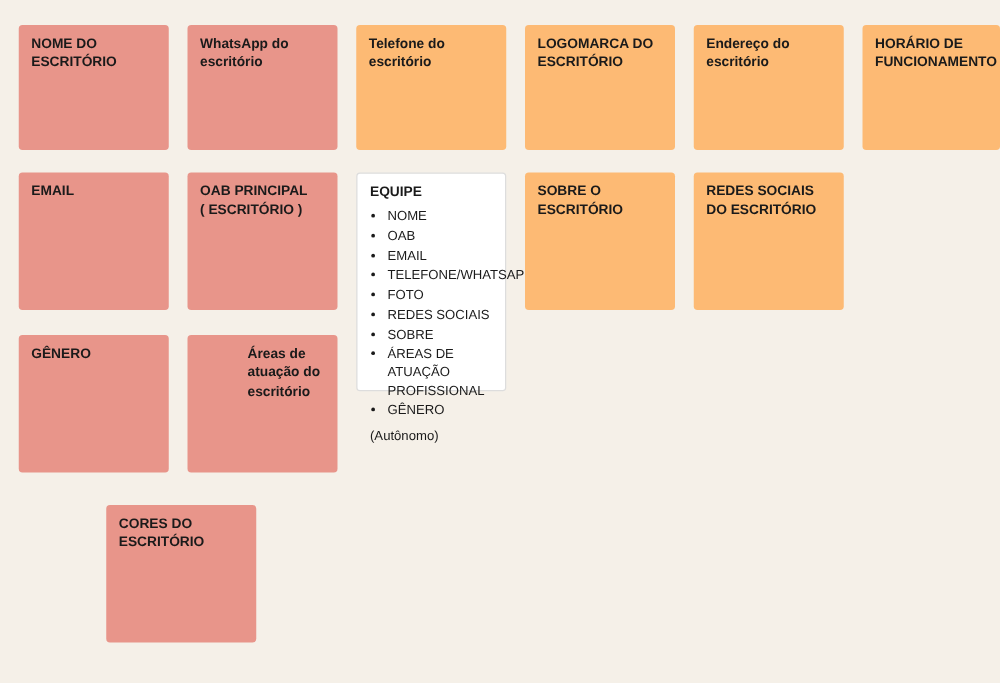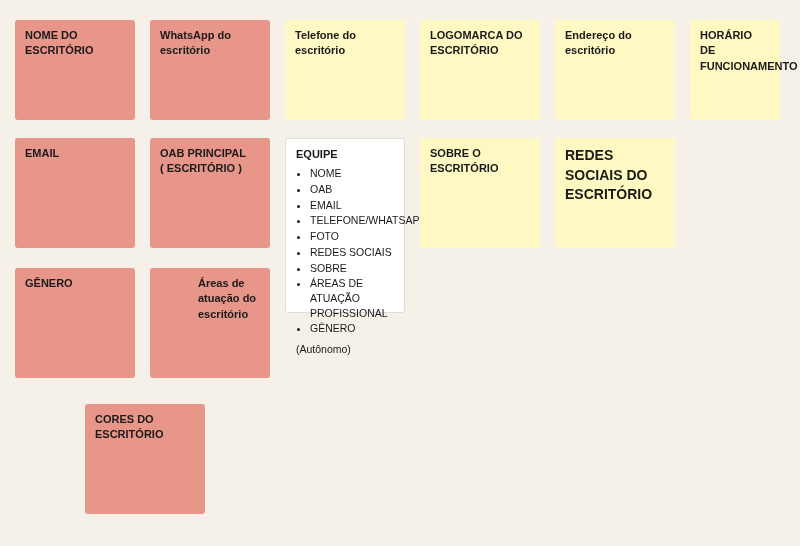--- a/index.html
+++ b/index.html
@@ -26,21 +26,21 @@
       font-weight: 600;
       line-height: 1.4;
     }
 
     .card-salmon {
       background-color: #e8958a;
       color: #1a1a1a;
     }
 
     .card-blue {
-      background-color: #fef9c3;
+      background-color: #fdba74;
       color: #1a1a1a;
     }
 
     .card-white {
       background-color: #ffffff;
       color: #1a1a1a;
       border: 1px solid #ddd;
     }
 
     .card ul {
@@ -71,21 +71,21 @@
     </div>
     <div class="card card-blue" style="top: 10px; left: 275px; width: 120px; height: 100px;">
       <div style="font-weight: 700; font-size: 11px; line-height: 1.4; white-space: pre-line;">Telefone do escritório</div>
     </div>
     <div class="card card-blue" style="top: 10px; left: 410px; width: 120px; height: 100px;">
       <div style="font-weight: 700; font-size: 11px; line-height: 1.4; white-space: pre-line;">LOGOMARCA DO ESCRITÓRIO</div>
     </div>
     <div class="card card-blue" style="top: 10px; left: 545px; width: 120px; height: 100px;">
       <div style="font-weight: 700; font-size: 11px; line-height: 1.4; white-space: pre-line;">Endereço do escritório</div>
     </div>
-    <div class="card card-blue" style="top: 10px; left: 680px; width: 90px; height: 100px;">
+    <div class="card card-blue" style="top: 10px; left: 680px; width: 110px; height: 100px;">
       <div style="font-weight: 700; font-size: 11px; line-height: 1.4; white-space: pre-line;">HORÁRIO DE FUNCIONAMENTO</div>
     </div>
     <div class="card card-salmon" style="top: 128px; left: 5px; width: 120px; height: 110px;">
       <div style="font-weight: 700; font-size: 11px; line-height: 1.4; white-space: pre-line;">EMAIL</div>
     </div>
     <div class="card card-salmon" style="top: 128px; left: 140px; width: 120px; height: 110px;">
       <div style="font-weight: 700; font-size: 11px; line-height: 1.4; white-space: pre-line;">OAB PRINCIPAL
 ( ESCRITÓRIO )</div>
     </div>
     <div class="card card-white" style="top: 128px; left: 275px; width: 120px; height: 175px;">
@@ -100,21 +100,21 @@
         <li>SOBRE</li>
         <li>ÁREAS DE ATUAÇÃO PROFISSIONAL</li>
         <li>GÊNERO</li>
       </ul>
       <div class="card-subtitle">(Autônomo)</div>
     </div>
     <div class="card card-blue" style="top: 128px; left: 410px; width: 120px; height: 110px;">
       <div style="font-weight: 700; font-size: 11px; line-height: 1.4; white-space: pre-line;">SOBRE O ESCRITÓRIO</div>
     </div>
     <div class="card card-blue" style="top: 128px; left: 545px; width: 120px; height: 110px;">
-      <div style="font-weight: 700; font-size: 14px; line-height: 1.4; white-space: pre-line;">REDES SOCIAIS DO ESCRITÓRIO</div>
+      <div style="font-weight: 700; font-size: 11px; line-height: 1.4; white-space: pre-line;">REDES SOCIAIS DO ESCRITÓRIO</div>
     </div>
     <div class="card card-salmon" style="top: 258px; left: 5px; width: 120px; height: 110px;">
       <div style="font-weight: 700; font-size: 11px; line-height: 1.4; white-space: pre-line;">GÊNERO</div>
     </div>
     <div class="card card-salmon" style="top: 258px; left: 140px; width: 120px; height: 110px; padding-left: 48px;">
       <div style="font-weight: 700; font-size: 11px; line-height: 1.4; white-space: pre-line;">Áreas de atuação do escritório</div>
     </div>
     <div class="card card-salmon" style="top: 394px; left: 75px; width: 120px; height: 110px;">
       <div style="font-weight: 700; font-size: 11px; line-height: 1.4; white-space: pre-line;">CORES DO ESCRITÓRIO</div>
     </div>

